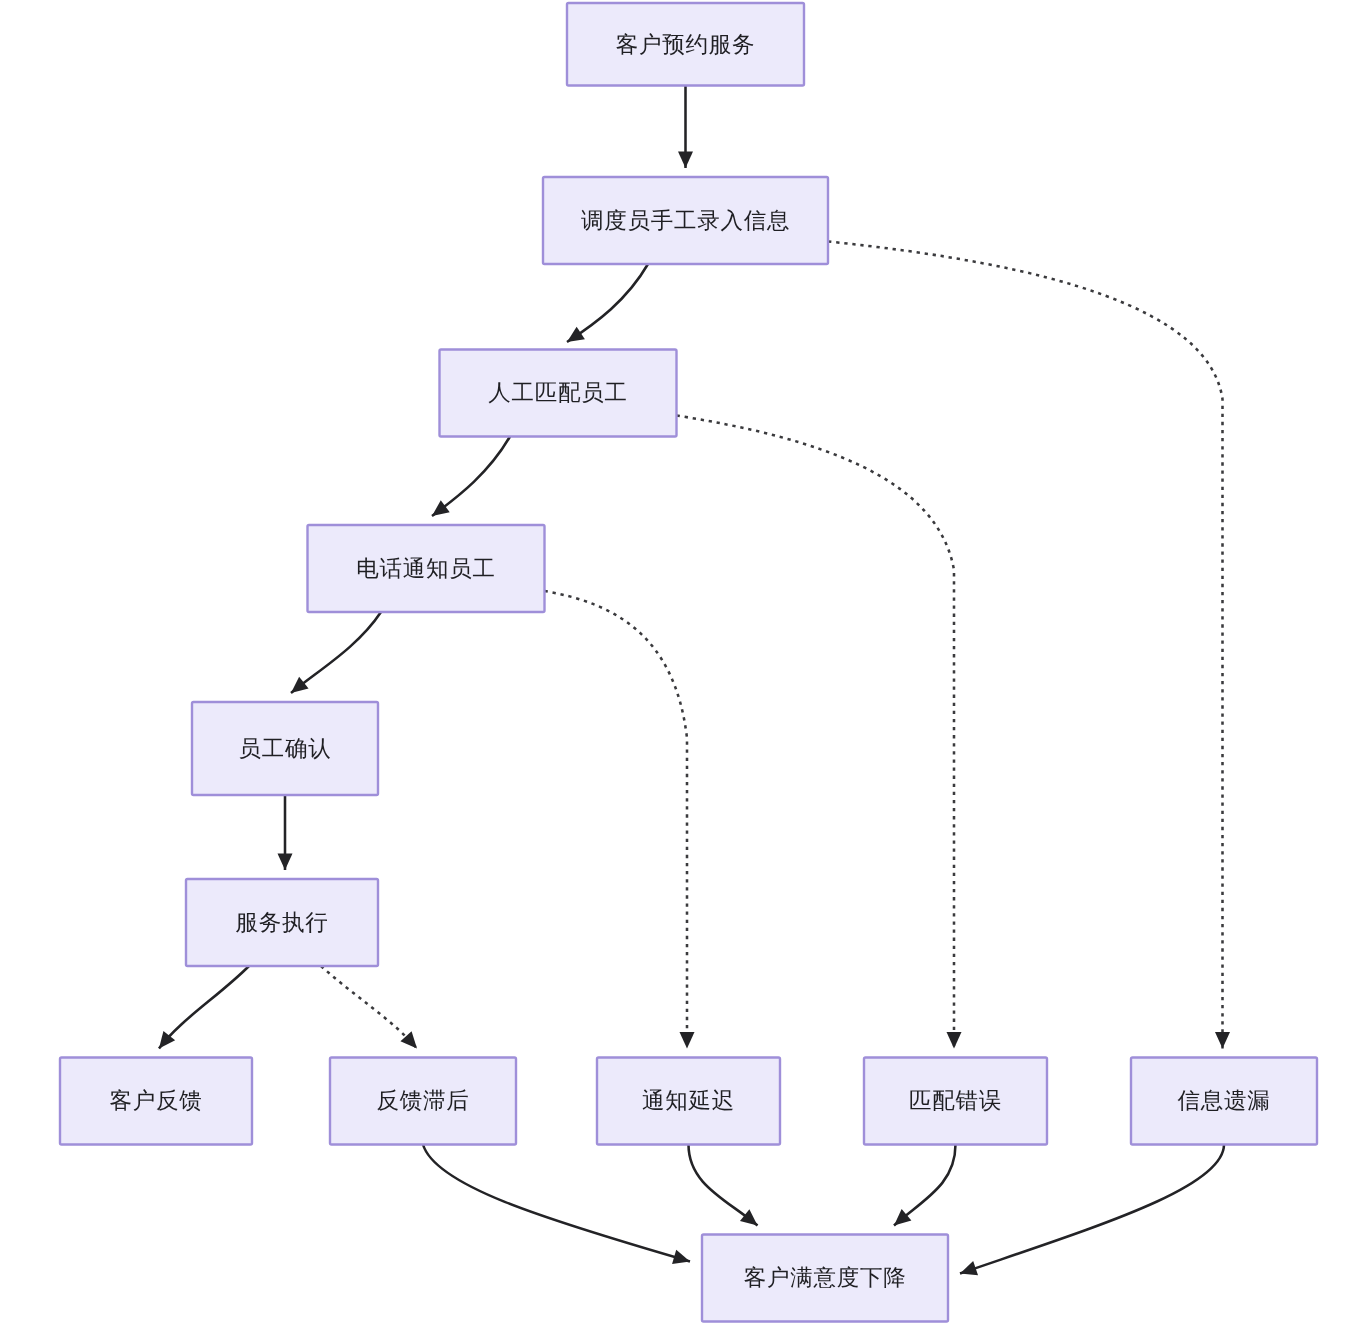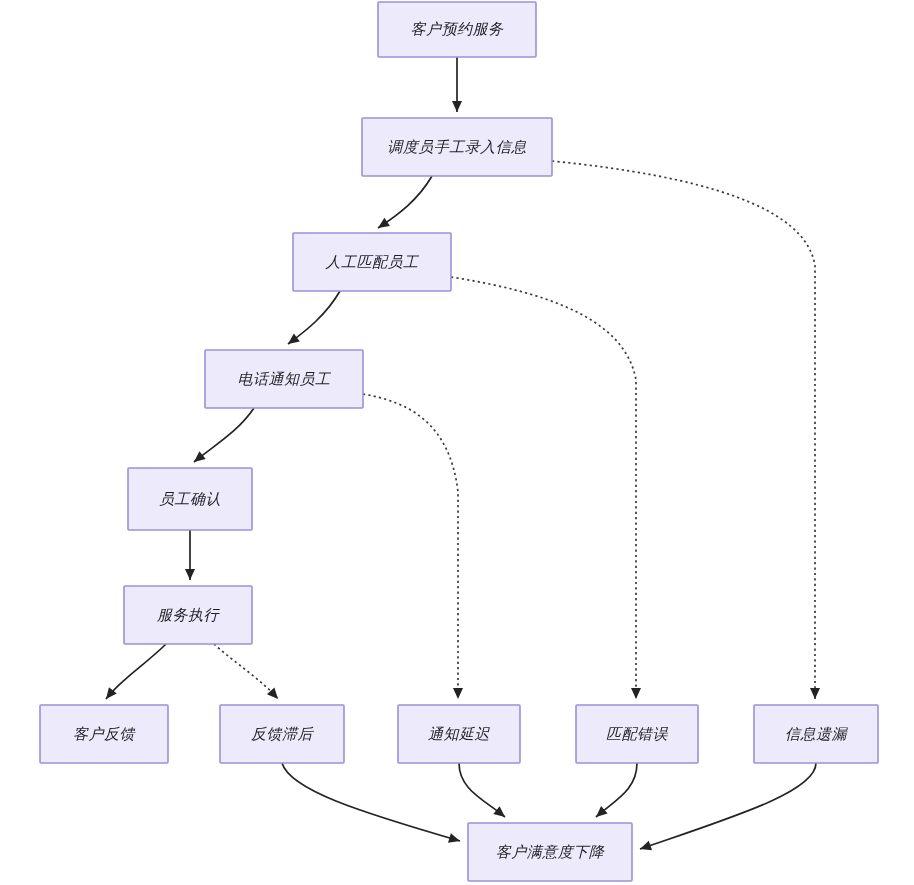--- a/index.html
+++ b/index.html
@@ -10,21 +10,20 @@
   body {
     width: 914px;
     height: 885px;
     font-family: "Liberation Sans", "DejaVu Sans", sans-serif;
     overflow: hidden;
   }
   #flowchart-root {
     position: relative;
     width: 914px;
     height: 885px;
-    font-style: italic;
   }
   svg.diagram {
     display: block;
     width: 914px;
     height: 885px;
   }
   .node-rect {
     fill: #ECEAFB;
     stroke: #9F8FD9;
     stroke-width: 1.6;

